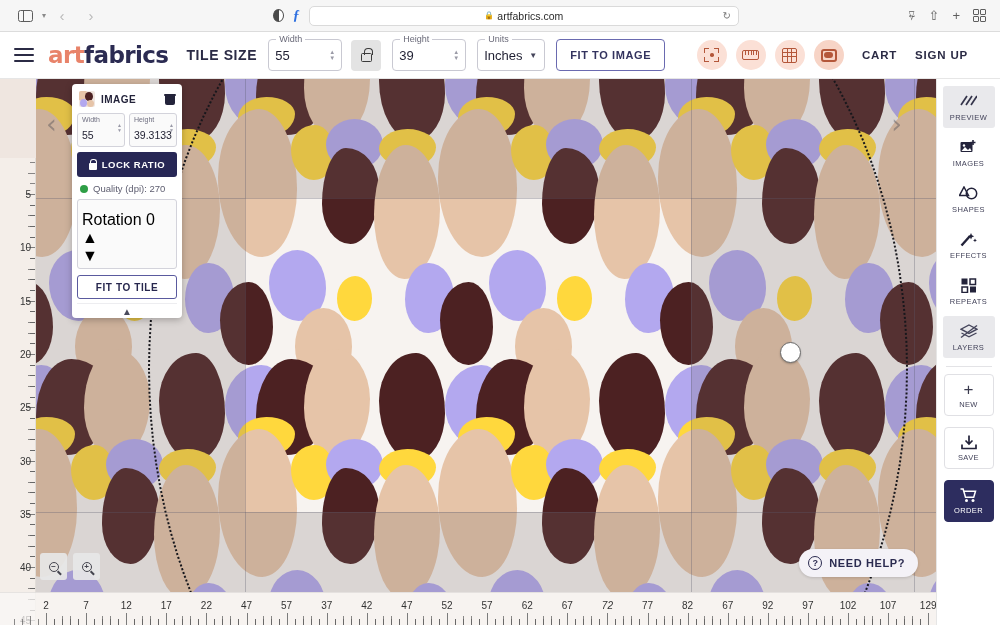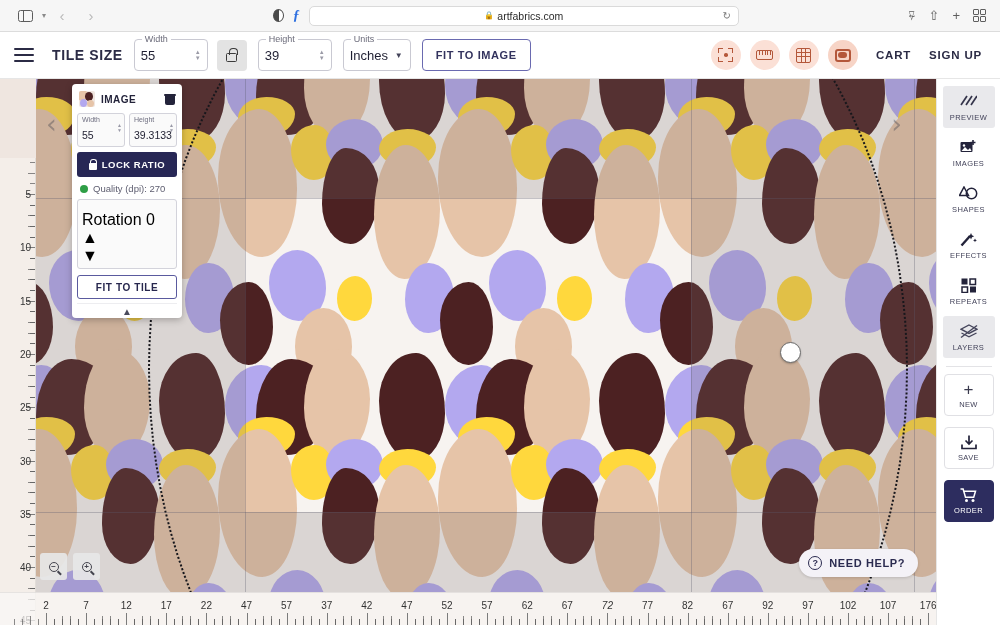--- a/index.html
+++ b/index.html
@@ -72,21 +72,21 @@
   }
   .lock-glyph { width: 11px; height: 9px; border: 1.6px solid #3b3b3b; border-radius: 1.5px; position: relative; margin-top: 4px; }
   .lock-glyph:before { content:""; position:absolute; left:2px; top:-6px; width:7px; height:6px; border:1.6px solid #3b3b3b; border-bottom:none; border-radius:4px 4px 0 0; }
   .units { width: 68px; }
   .units .caret { position: absolute; right: 7px; font-size: 8px; color: #44445a; }
   .fit-img-btn {
     margin-left: 11px; height: 32px; padding: 0 13px; border: 1px solid #6a6ab0;
     border-radius: 4px; background: #fff; color: #33335e; font-size: 11px; font-weight: 700;
     letter-spacing: 0.6px; display: flex; align-items: center;
   }
-  .ab-right { margin-left: auto; display: flex; align-items: center; padding-right: 18px; gap: 9px; }
+  .ab-right { margin-left: auto; display: flex; align-items: center; padding-right: 32px; gap: 9px; }
   .circ-btn {
     width: 30px; height: 30px; border-radius: 50%; background: #fbe0d6;
     display: flex; align-items: center; justify-content: center; color: #b4573a;
   }
   .circ-btn.active { background: #f7d4c6; }
   .focus-ico { width: 15px; height: 14px; position: relative; }
   .focus-ico i { position: absolute; width: 5px; height: 5px; border: 1.5px solid #b4573a; }
   .focus-ico i:nth-child(1){ left:0; top:0; border-right:none; border-bottom:none;}
   .focus-ico i:nth-child(2){ right:0; top:0; border-left:none; border-bottom:none;}
   .focus-ico i:nth-child(3){ left:0; bottom:0; border-right:none; border-top:none;}
@@ -257,20 +257,23 @@
         </span>
     </div>
   </div>
 
   <div class="app-bar">
     <div class="hamburger">
         <span></span>
         <span></span>
         <span></span>
       </div>
+    <div class="logo">
+      <span class="art">art</span><span class="fab">fabrics</span>
+    </div>
     <div class="tile-size-lbl">TILE SIZE</div>
 
     <div class="field">
       <span class="legend">Width</span>
       <span class="val">55</span>
       <span class="spin">▲<br>▼</span>
     </div>
 
     <div class="lockbtn">
         <span class="lock-glyph"></span>
@@ -784,21 +787,21 @@
         <div class="hr-lab" style="left: 888.1px;">107</div>
         <div class="hr-tick" style="left: 896.12px; height: 6px; background: rgba(90, 90, 90, 0.7);"></div>
         <div class="hr-tick" style="left: 904.14px; height: 9px; background: rgba(90, 90, 90, 0.7);"></div>
         <div class="hr-tick" style="left: 912.16px; height: 6px; background: rgba(90, 90, 90, 0.7);"></div>
         <div class="hr-tick" style="left: 920.18px; height: 6px; background: rgba(90, 90, 90, 0.7);"></div>
         <div class="hr-tick" style="left: 880.08px; height: 6px; background: rgba(90, 90, 90, 0.7);"></div>
         <div class="hr-tick" style="left: 872.06px; height: 9px; background: rgba(90, 90, 90, 0.7);"></div>
         <div class="hr-tick" style="left: 864.04px; height: 6px; background: rgba(90, 90, 90, 0.7);"></div>
         <div class="hr-tick" style="left: 856.02px; height: 6px; background: rgba(90, 90, 90, 0.7);"></div>
         <div class="hr-tick" style="left: 928.2px; height: 12px;"></div>
-        <div class="hr-lab" style="left: 928.2px;">176</div>
+        <div class="hr-lab" style="left: 928.2px;">129</div>
         <div class="hr-tick" style="left: 920.18px; height: 6px; background: rgba(90, 90, 90, 0.7);"></div>
         <div class="hr-tick" style="left: 912.16px; height: 9px; background: rgba(90, 90, 90, 0.7);"></div>
         <div class="hr-tick" style="left: 904.14px; height: 6px; background: rgba(90, 90, 90, 0.7);"></div>
         <div class="hr-tick" style="left: 896.12px; height: 6px; background: rgba(90, 90, 90, 0.7);"></div>
       </div>
 
     <div class="zoom-btns">
       <div class="zbtn">
           <span class="mag">
             <em>−</em>

